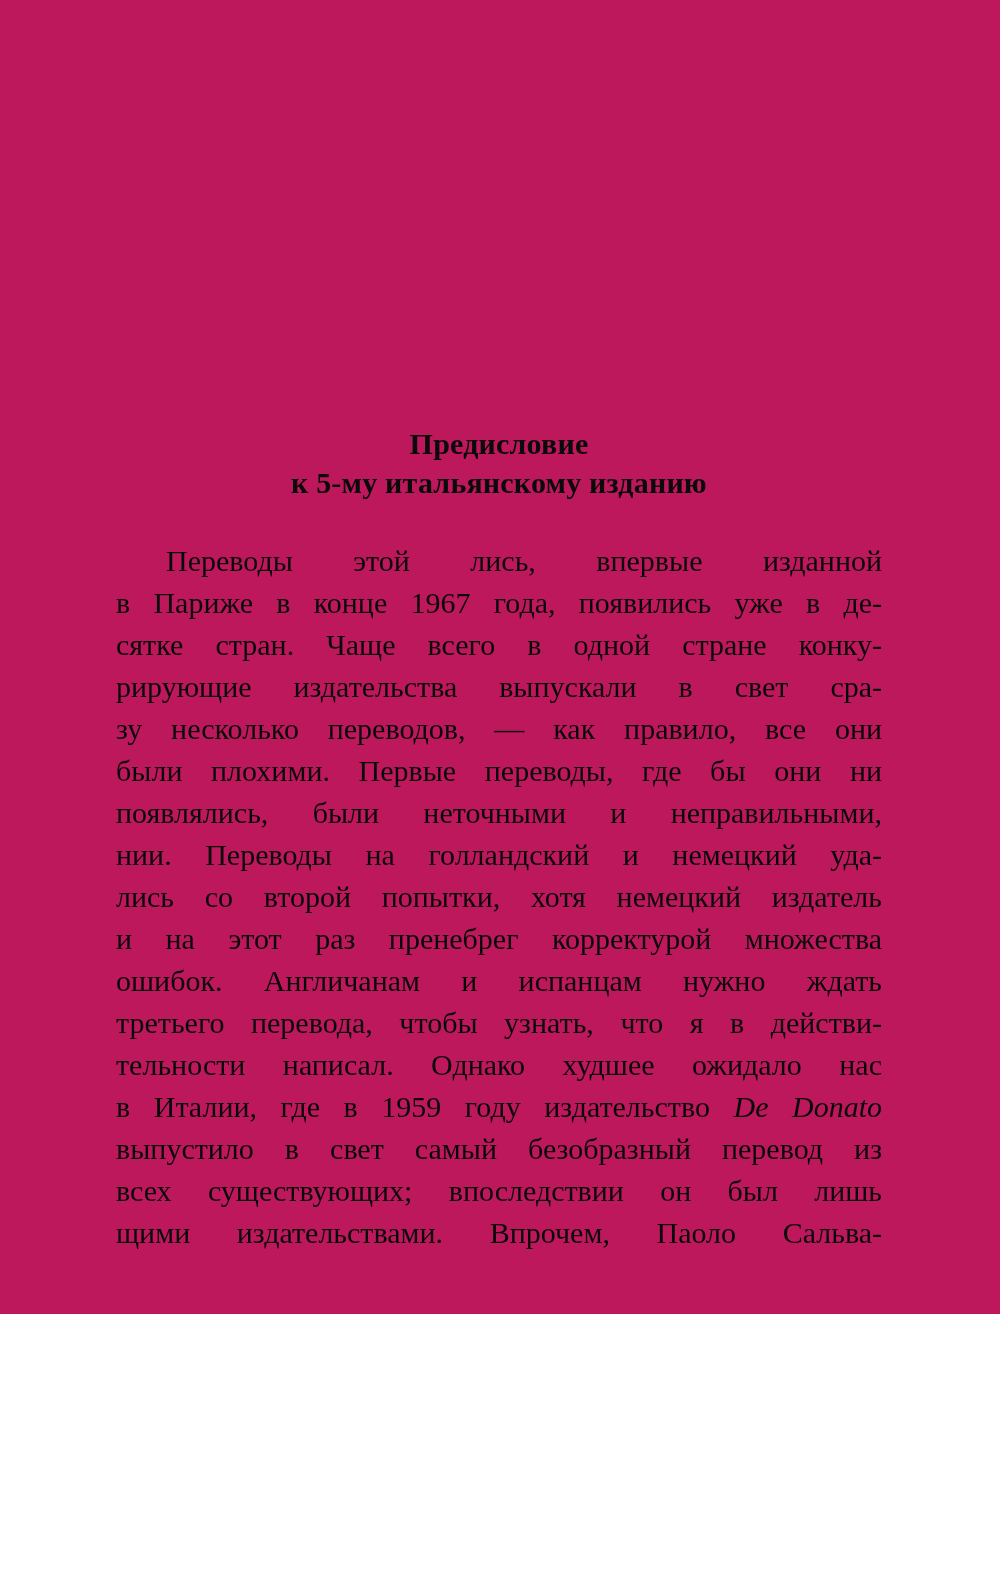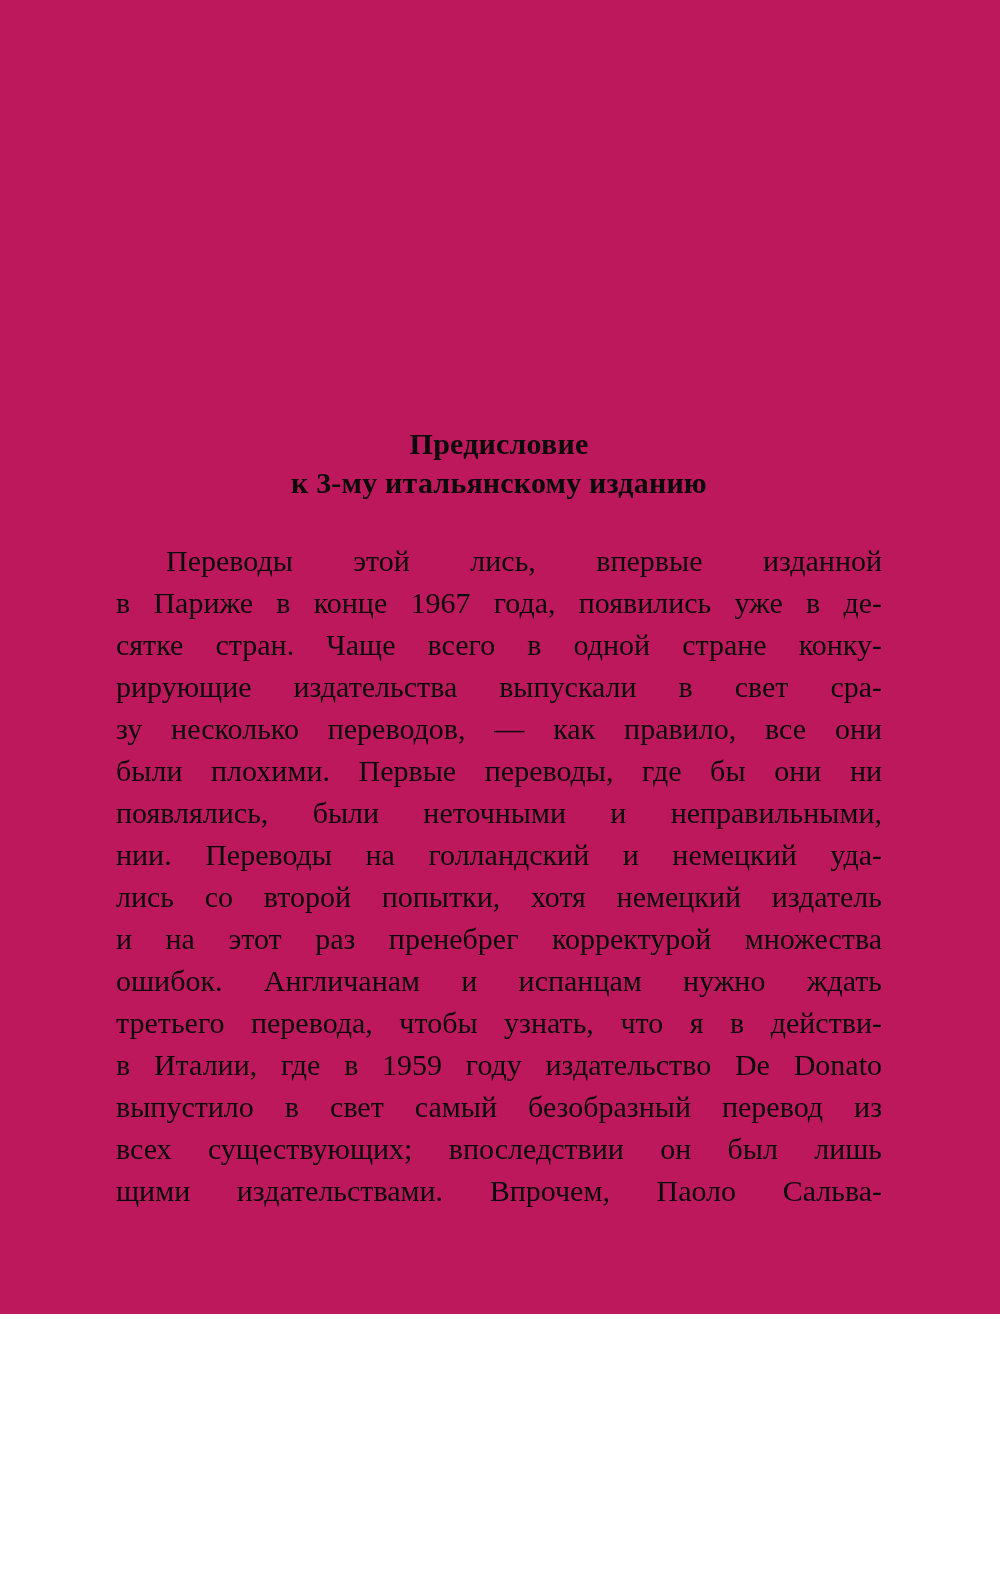--- a/index.html
+++ b/index.html
@@ -40,20 +40,21 @@
     text-align: justify;
     text-align-last: justify;
     -moz-text-align-last: justify;
     white-space: nowrap;
     overflow: visible;
   }
   .line.indent {
     padding-left: 50px;
   }
   .italic {
+    font-style: italic;
   }
   .footer {
     position: absolute;
     top: 1362px;
     left: 116px;
     width: 766px;
     font-size: 29px;
     line-height: 34px;
     display: flex;
     justify-content: space-between;
@@ -68,37 +69,38 @@
     font-style: normal;
   }
 </style>
 </head>
 <body>
 
 <div class="page">
 
   <div class="title-block">
     <div>Предисловие</div>
-    <div>к 3-му итальянскому изданию</div>
+    <div>к 5-му итальянскому изданию</div>
   </div>
 
   <div class="body-block">
 
   <div class="line indent"><span>Переводы этой лись, впервые изданной</span></div>
       <div class="line"><span>в Париже в конце 1967 года, появились уже в де-</span></div>
       <div class="line"><span>сятке стран. Чаще всего в одной стране конку-</span></div>
       <div class="line"><span>рирующие издательства выпускали в свет сра-</span></div>
       <div class="line"><span>зу несколько переводов, — как правило, все они</span></div>
       <div class="line"><span>были плохими. Первые переводы, где бы они ни</span></div>
       <div class="line"><span>появлялись, были неточными и неправильными,</span></div>
       <div class="line"><span>нии. Переводы на голландский и немецкий уда-</span></div>
       <div class="line"><span>лись со второй попытки, хотя немецкий издатель</span></div>
       <div class="line"><span>и на этот раз пренебрег корректурой множества</span></div>
       <div class="line"><span>ошибок. Англичанам и испанцам нужно ждать</span></div>
       <div class="line"><span>третьего перевода, чтобы узнать, что я в действи-</span></div>
+      <div class="line"><span>тельности написал. Однако худшее ожидало нас</span></div>
       <div class="line"><span>в Италии, где в 1959 году издательство </span><span class="italic">De Donato</span></div>
       <div class="line"><span>выпустило в свет самый безобразный перевод из</span></div>
       <div class="line"><span>всех существующих; впоследствии он был лишь</span></div>
       <div class="line"><span>щими издательствами. Впрочем, Паоло Сальва-</span></div>
     </div>
 
   <div class="footer">
     <span class="running-title">Общество спектакля</span>
     <span class="page-number">3</span>
   </div>

